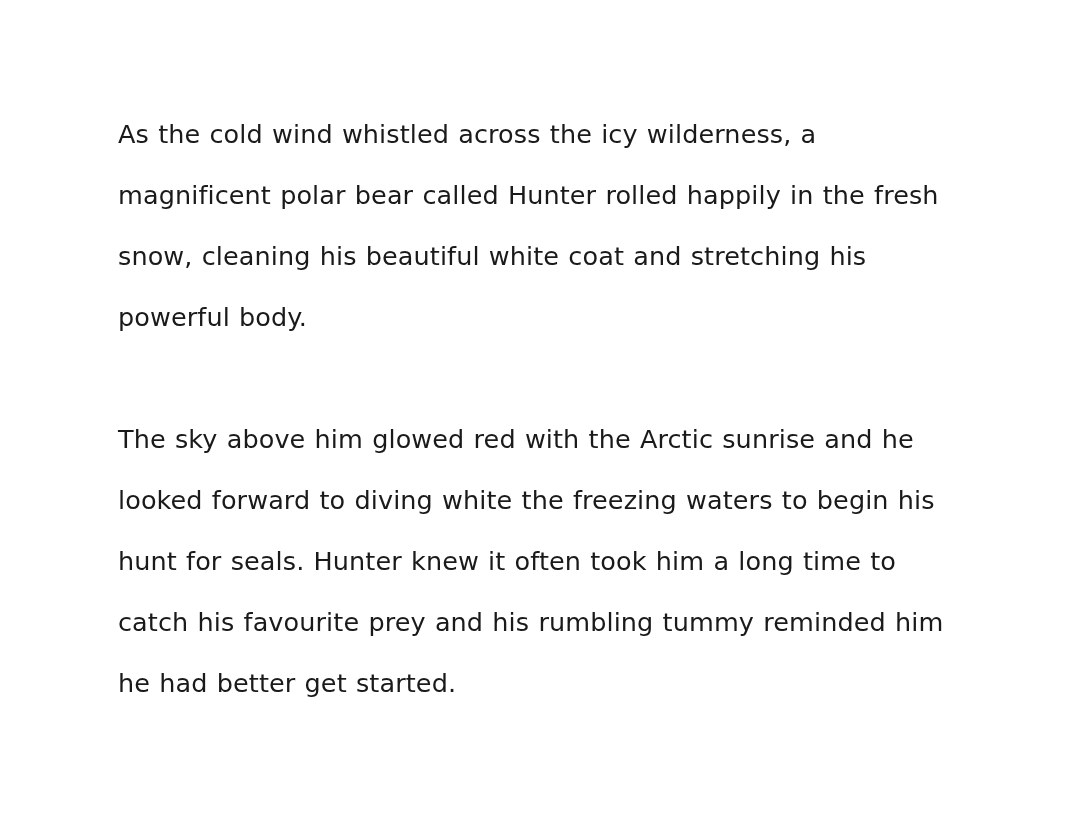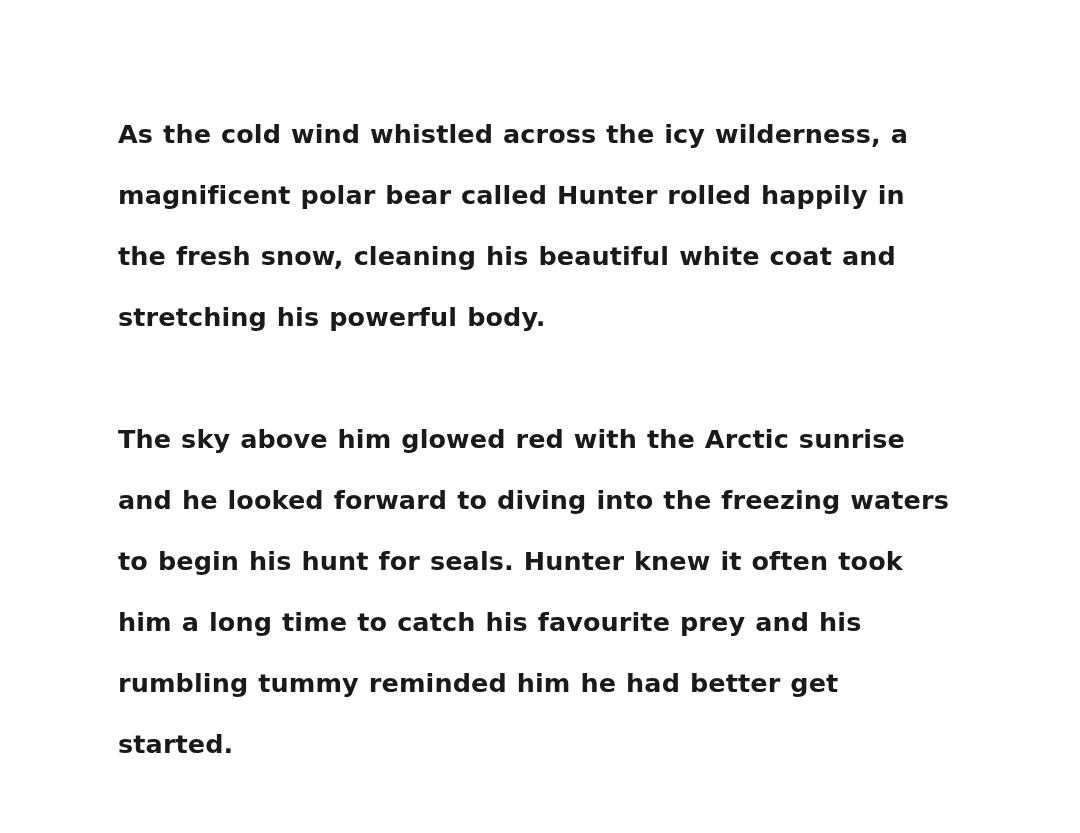--- a/index.html
+++ b/index.html
@@ -20,32 +20,32 @@
     background: #ffffff;
     padding: 104px 118px 0 118px;
   }
   .story-body {
     max-width: 840px;
   }
   .paragraph {
     color: #1a1a1a;
     font-family: "DejaVu Sans", sans-serif;
     font-size: 25.5px;
-    font-weight: 700;
+    font-weight: 400;
     line-height: 61px;
     letter-spacing: 0.1px;
     margin: 0;
     text-align: left;
     word-spacing: 1px;
   }
   .paragraph + .paragraph {
     margin-top: 61px;
   }
 </style>
 </head>
 <body>
 
 <div class="page">
   <div class="story-body">
     <p class="paragraph">As the cold wind whistled across the icy wilderness, a magnificent polar bear called Hunter rolled happily in the fresh snow, cleaning his beautiful white coat and stretching his powerful body.</p>
-    <p class="paragraph">The sky above him glowed red with the Arctic sunrise and he looked forward to diving into the freezing waters to begin his hunt for seals. Hunter knew it often took him a long time to catch his favourite prey and his rumbling tummy reminded him he had better get started.</p>
+    <p class="paragraph">The sky above him glowed red with the Arctic sunrise and he looked forward to diving white the freezing waters to begin his hunt for seals. Hunter knew it often took him a long time to catch his favourite prey and his rumbling tummy reminded him he had better get started.</p>
   </div>
 </div>
 
 </body></html>

